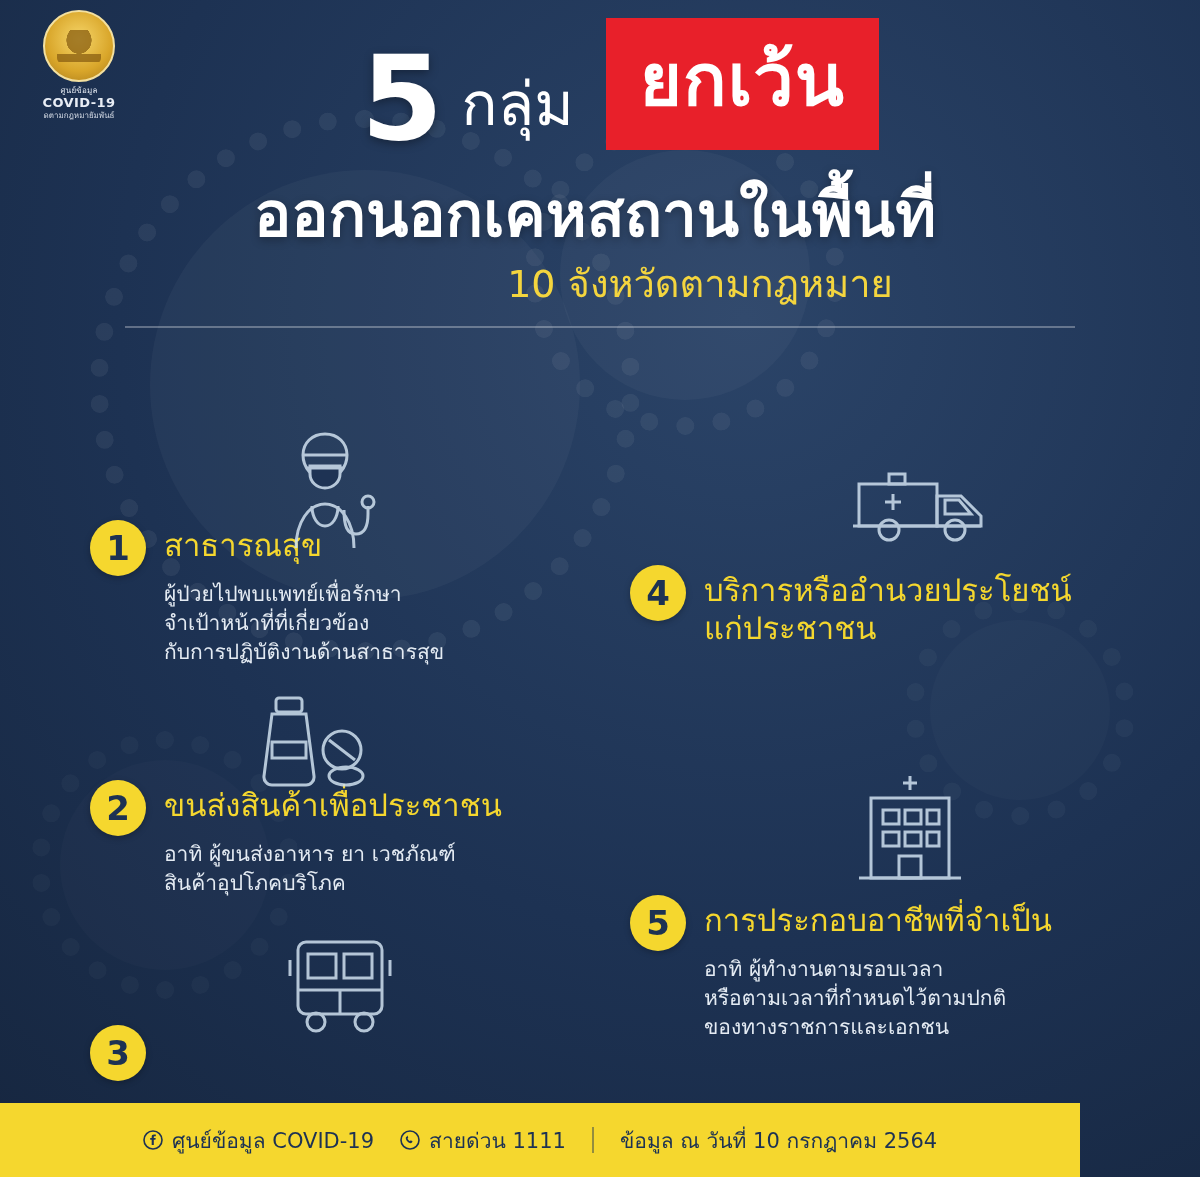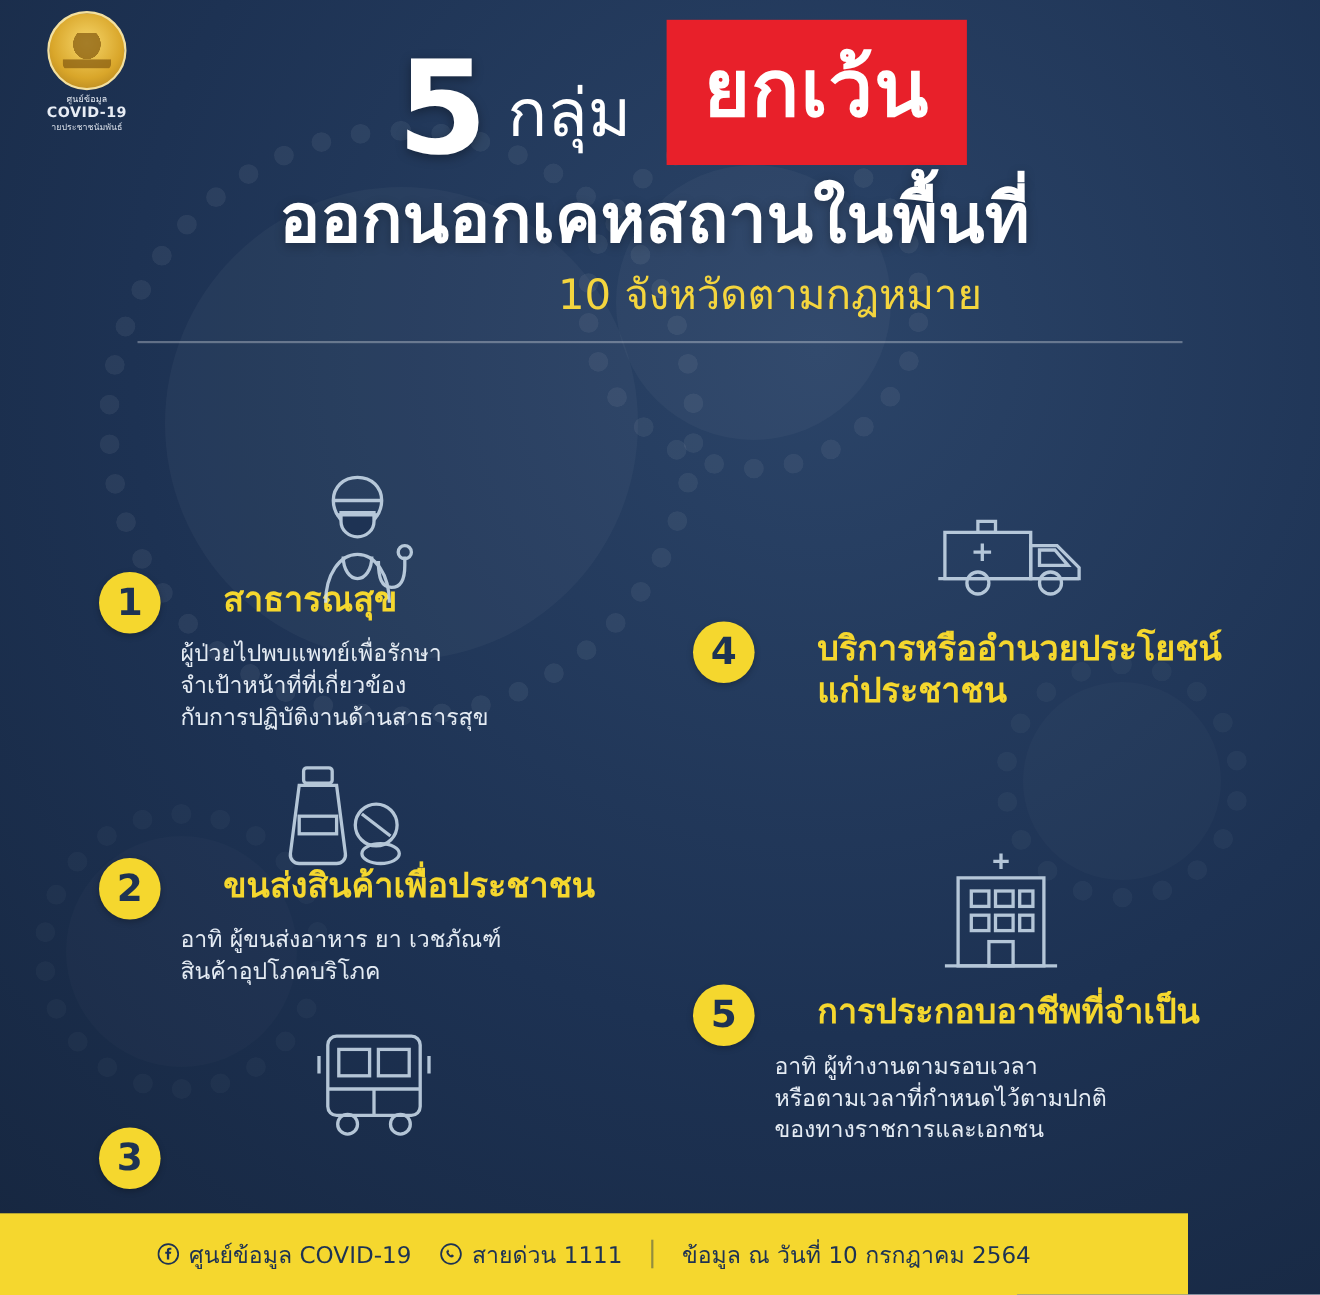--- a/index.html
+++ b/index.html
@@ -104,21 +104,21 @@
     padding: 14px 34px 22px;
     margin-left: 14px;
     letter-spacing: 1px;
   }
   .h-row2 {
     text-align: center;
     color: #ffffff;
     font-size: 62px;
     line-height: 74px;
     font-weight: bold;
-    margin-top: 12px;
+    margin-top: 28px;
     padding-right: 10px;
     text-shadow: 0 3px 10px rgba(0,0,0,.3);
   }
   .h-row3 {
     text-align: center;
     color: #f4d53e;
     font-size: 38px;
     line-height: 52px;
     margin-top: 6px;
     padding-left: 200px;
@@ -156,23 +156,22 @@
     color: #1d3253;
     font-size: 34px;
     font-weight: bold;
     display: flex; align-items: center; justify-content: center;
     box-shadow: 0 2px 6px rgba(0,0,0,.25);
   }
   .ttl {
     color: #f5d72e;
     font-size: 31px;
     line-height: 38px;
-    font-weight: bold;
+    font-weight: normal;
     padding-top: 6px;
-    margin-left: 39px;
   }
   .desc {
     color: #e4ebf3;
     font-size: 21px;
     line-height: 29px;
     margin-top: 4px;
   }
   .body-indent { padding-left: 74px; }
 
   
@@ -213,21 +212,21 @@
 
   <div class="virus v1"></div>
   <div class="virus v2"></div>
   <div class="virus v3"></div>
   <div class="virus v4"></div>
 
   <div class="logo">
     <div class="seal"></div>
     <div class="l1">ศูนย์ข้อมูล</div>
     <div class="l2">COVID-19</div>
-    <div class="l3">ายประชาชนัมพันธ์</div>
+    <div class="l3">ดตามกฎหมายัมพันธ์</div>
   </div>
 
   <div class="header">
     <div class="h-row1">
       <span class="big5">5</span>
       <span class="klum">กลุ่ม</span>
       <span class="redbox">ยกเว้น</span>
     </div>
     <div class="h-row2">ออกนอกเคหสถานในพื้นที่</div>
     <div class="h-row3">10 จังหวัดตามกฎหมาย</div>

